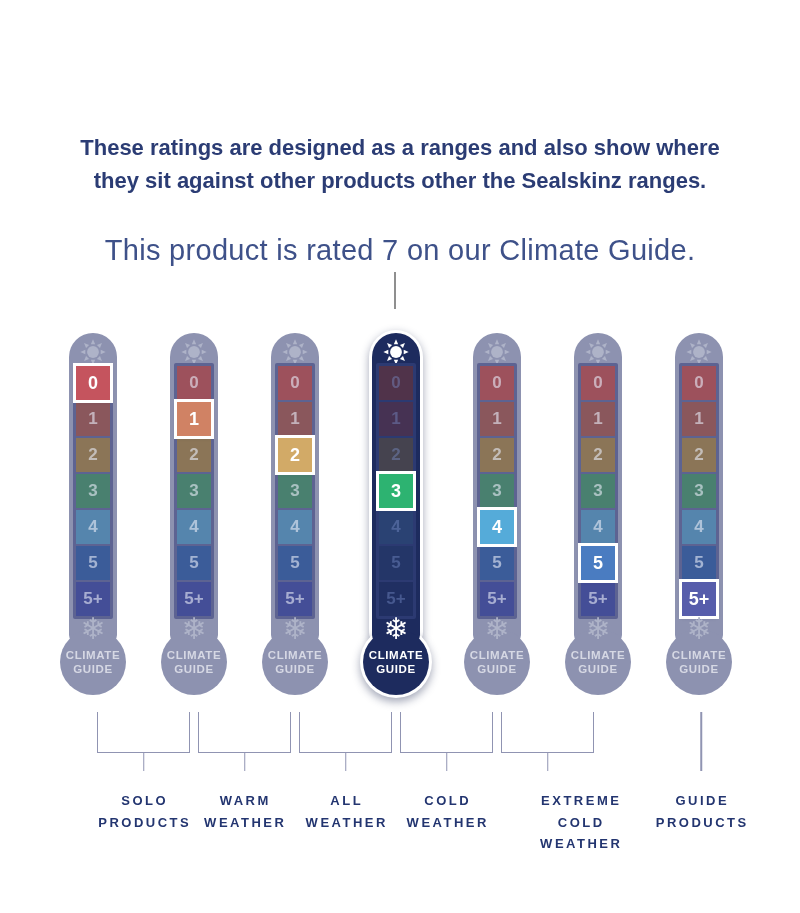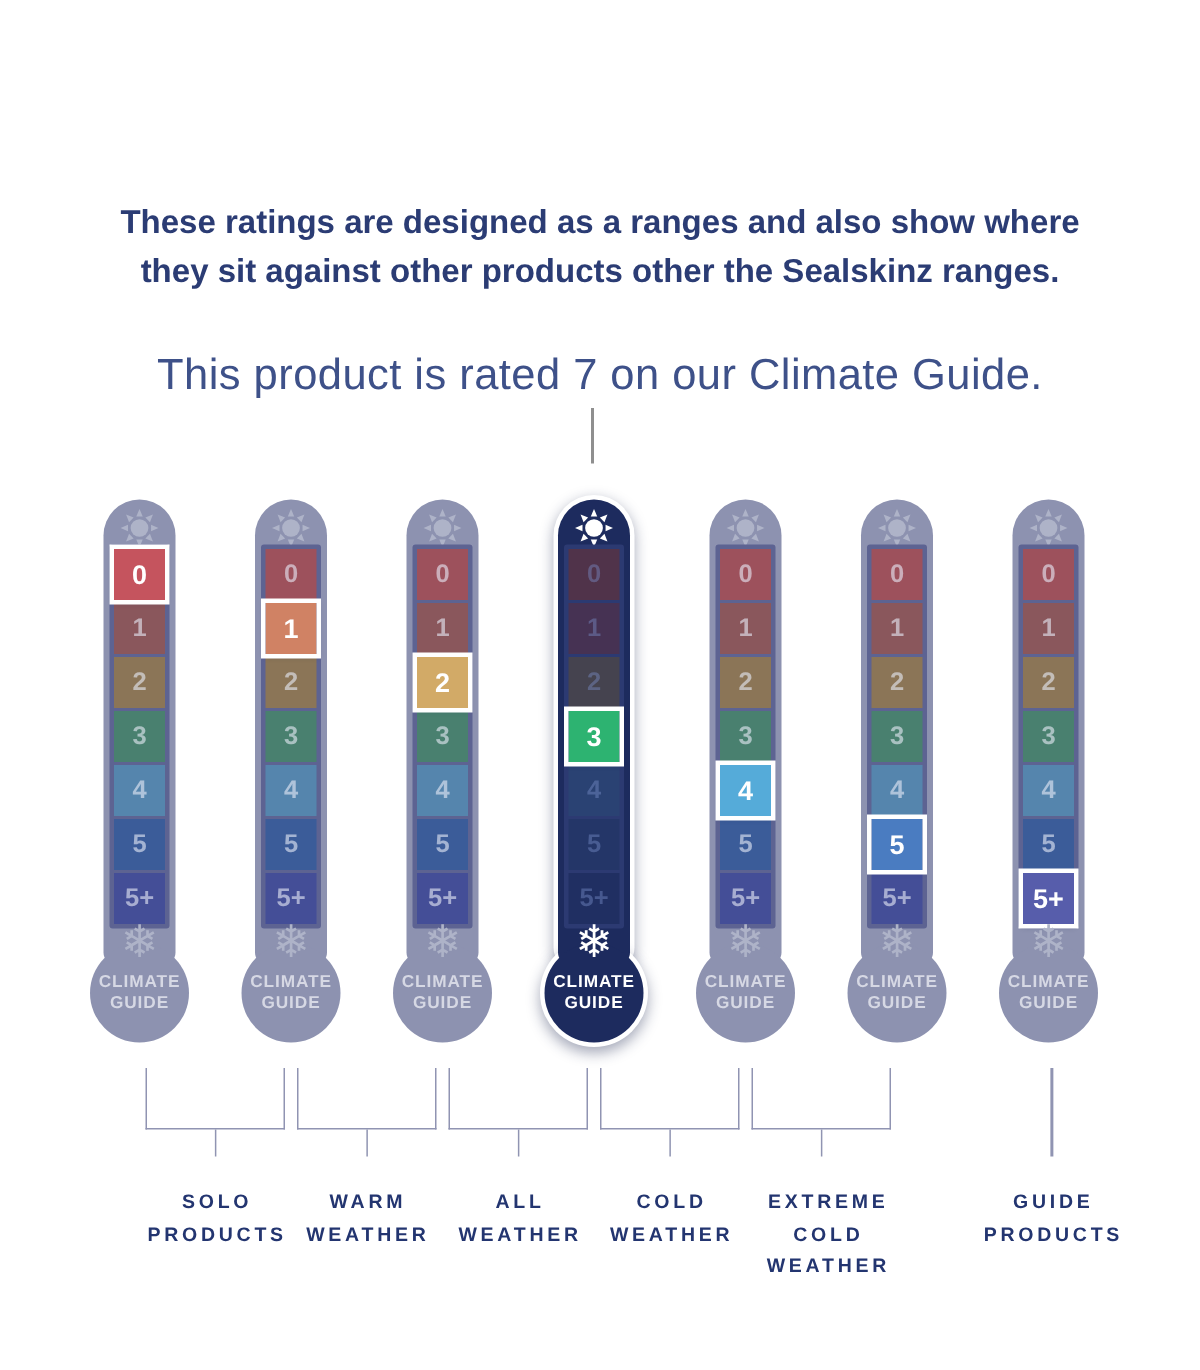--- a/index.html
+++ b/index.html
@@ -294,21 +294,21 @@
         <div>WEATHER</div>
       </div>
       <div class="bracket" style="left: 400px; width: 93px;"></div>
       <div class="stem" style="left: 446.5px;"></div>
       <div class="cat-label" style="left: 446.5px;">
         <div>COLD</div>
         <div>WEATHER</div>
       </div>
       <div class="bracket" style="left: 501px; width: 93px;"></div>
       <div class="stem" style="left: 547.5px;"></div>
-      <div class="cat-label" style="left: 551px;">
+      <div class="cat-label" style="left: 580px;">
         <div>EXTREME</div>
         <div>COLD</div>
         <div>WEATHER</div>
       </div>
       <div class="cat-line" style="left: 701px;"></div>
       <div class="cat-label" style="left: 701px;">
         <div>GUIDE</div>
         <div>PRODUCTS</div>
       </div>
     </div>

